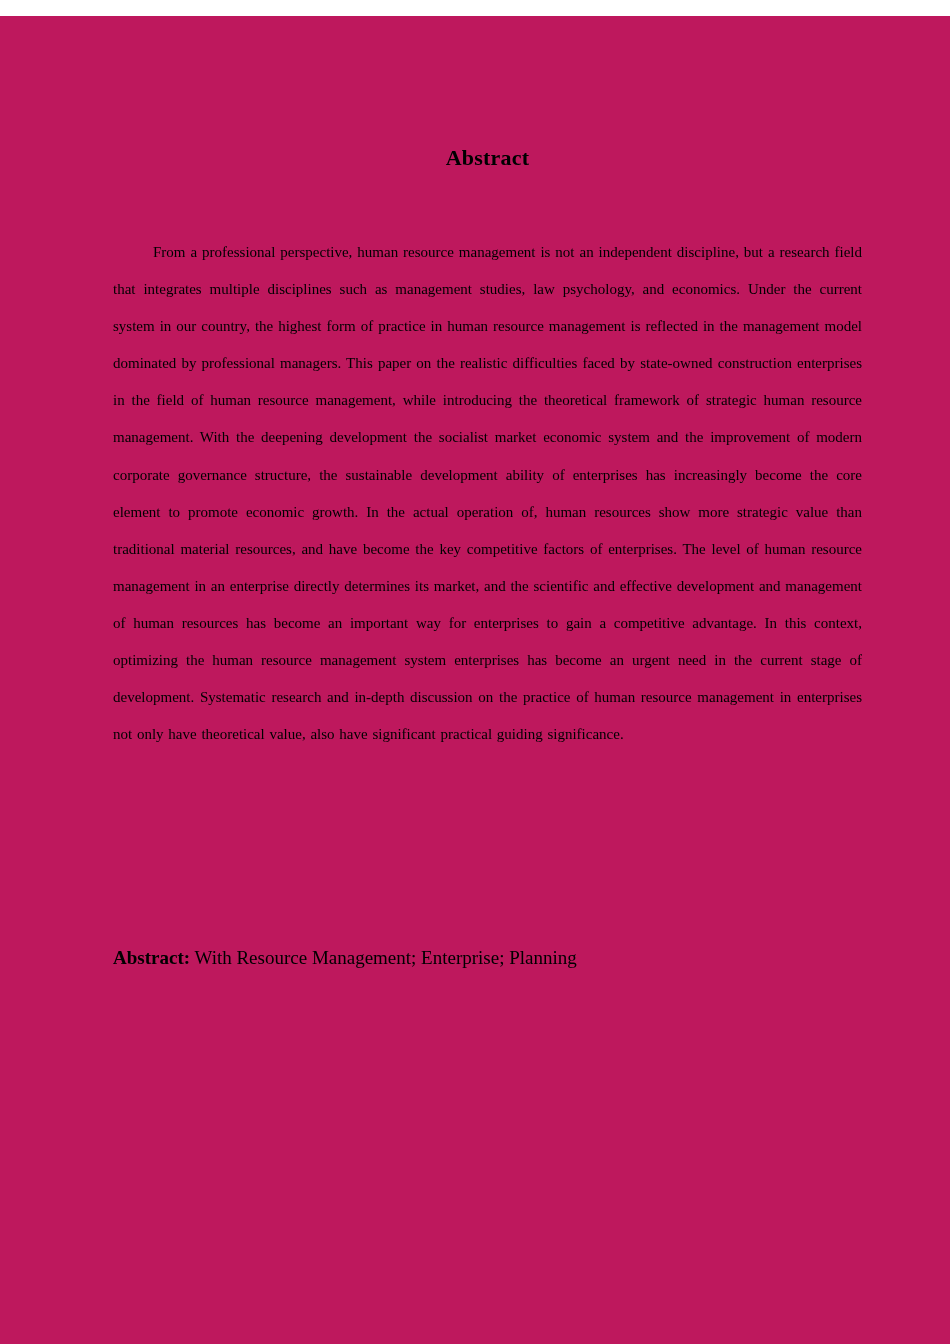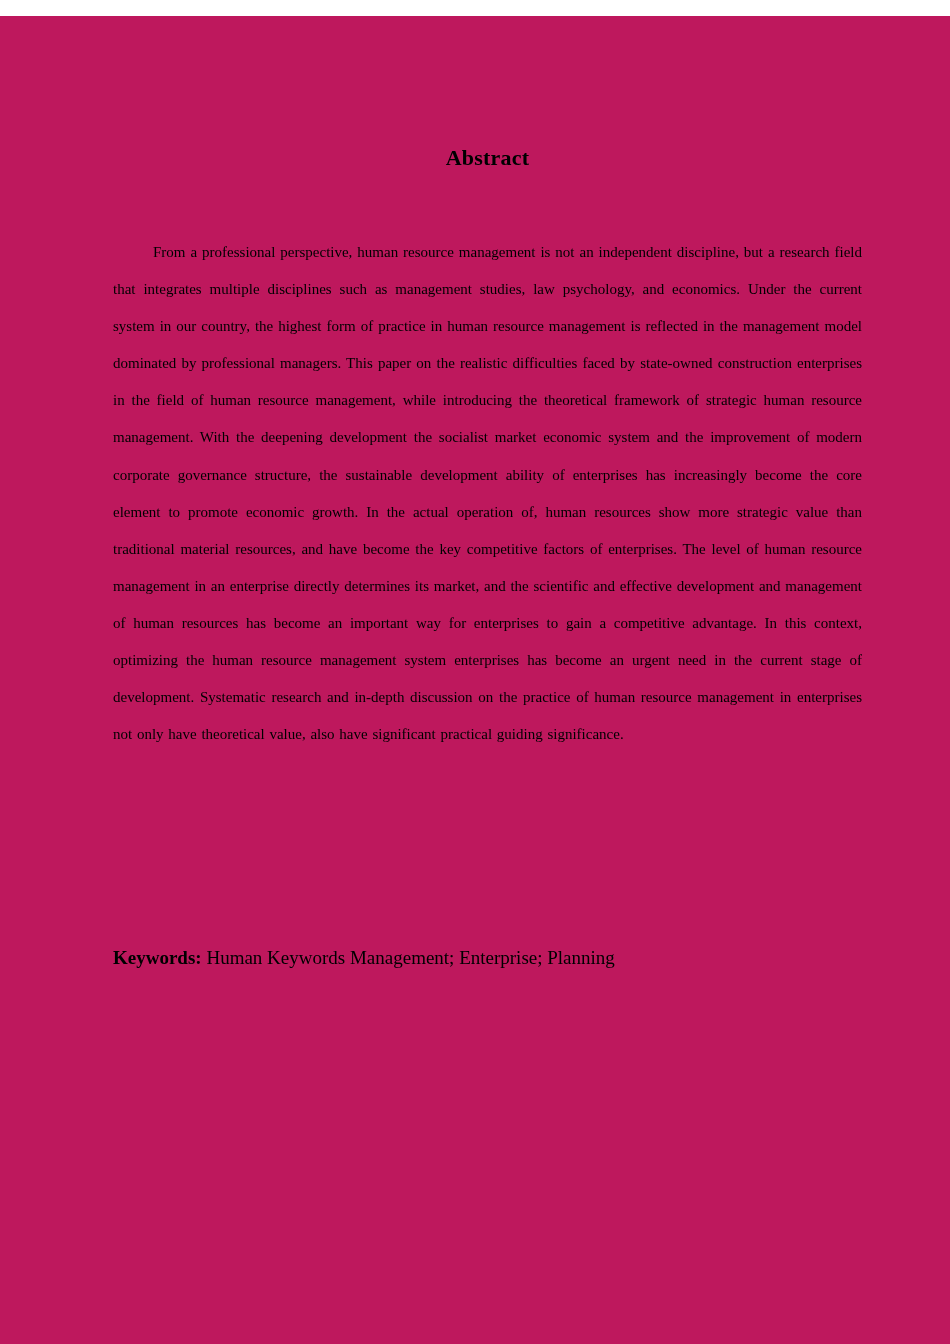--- a/index.html
+++ b/index.html
@@ -59,15 +59,15 @@
 </style>
 </head>
 <body>
 
 <div class="page">
 
   <h1 class="doc-title">Abstract</h1>
 
   <p class="abstract-body">From a professional perspective, human resource management is not an independent discipline, but a research field that integrates multiple disciplines such as management studies, law psychology, and economics. Under the current system in our country, the highest form of practice in human resource management is reflected in the management model dominated by professional managers. This paper on the realistic difficulties faced by state-owned construction enterprises in the field of human resource management, while introducing the theoretical framework of strategic human resource management. With the deepening development the socialist market economic system and the improvement of modern corporate governance structure, the sustainable development ability of enterprises has increasingly become the core element to promote economic growth. In the actual operation of, human resources show more strategic value than traditional material resources, and have become the key competitive factors of enterprises. The level of human resource management in an enterprise directly determines its market, and the scientific and effective development and management of human resources has become an important way for enterprises to gain a competitive advantage. In this context, optimizing the human resource management system enterprises has become an urgent need in the current stage of development. Systematic research and in-depth discussion on the practice of human resource management in enterprises not only have theoretical value, also have significant practical guiding significance.</p>
 
-  <p class="keywords-line"><span class="keywords-label">Keywords:</span> <span>Human Keywords Management; Enterprise; Planning</span></p>
+  <p class="keywords-line"><span class="keywords-label">Abstract:</span> <span>With Resource Management; Enterprise; Planning</span></p>
 
 </div>
 
 </body></html>

